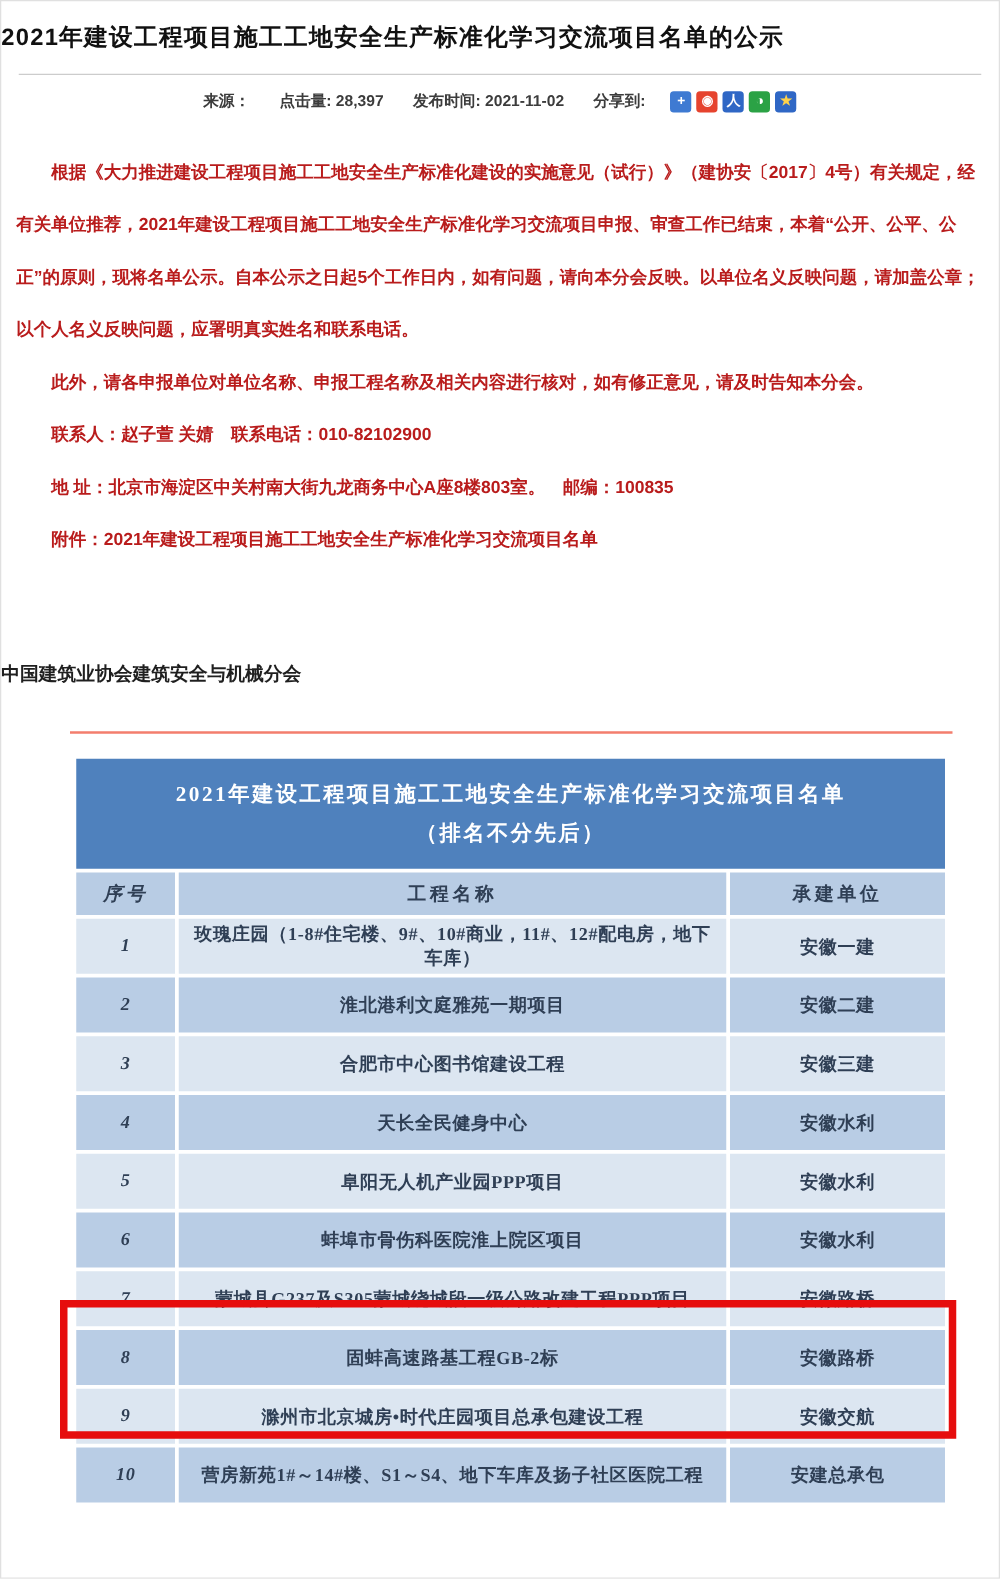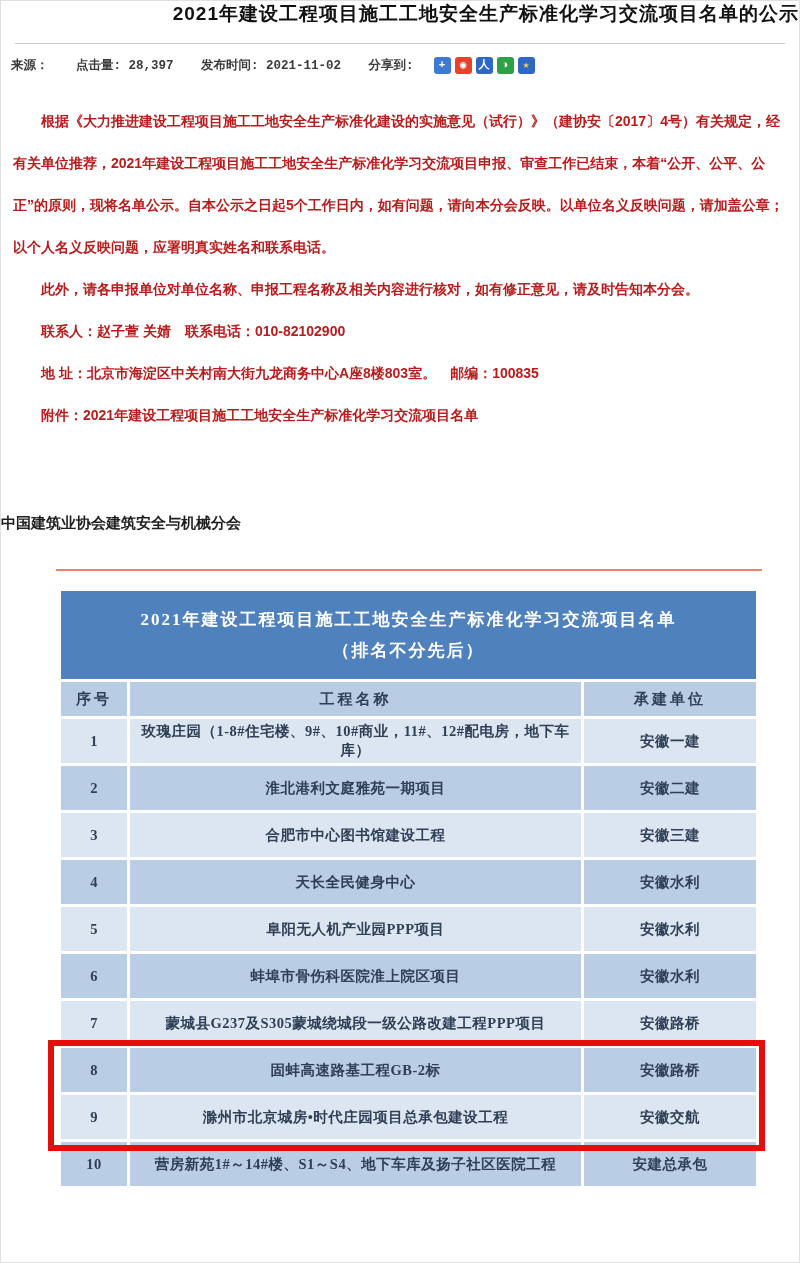--- a/index.html
+++ b/index.html
@@ -12,40 +12,39 @@
     height: 1263px;
     margin: 0 auto;
     background: #ffffff;
     border: 1px solid #e0e0e0;
     overflow: hidden;
     color: #1f1f1f;
   }
 
   
   .doc-title {
-    padding-top: 0;
-    text-align: right;
+    padding-top: 16px;
+    text-align: left;
     font-size: 19px;
     font-weight: bold;
     letter-spacing: 1px;
     color: #111;
   }
   .title-divider {
     margin: 16px 14px 0 14px;
     border: none;
     border-top: 1px solid #cccccc;
     height: 0;
   }
   .meta-line {
     margin-top: 13px;
-    text-align: left;
+    text-align: center;
     font-size: 12.5px;
     font-weight: bold;
     color: #3c3c3c;
-    font-family: Liberation Mono, monospace;
   }
   .meta-line > span { margin: 0 10px; }
   .share-icons { display: inline-flex; gap: 4px; vertical-align: middle; }
   .share-icon {
     display: inline-flex;
     align-items: center;
     justify-content: center;
     width: 17px; height: 17px;
     border-radius: 3px;
     font-size: 11px;
@@ -106,21 +105,21 @@
   .project-table td {
     text-align: center;
     font-size: 14.5px;
     font-weight: bold;
     height: 44px;
     padding: 2px 6px;
     letter-spacing: 0.5px;
   }
   .project-table tr.row-light td { background: #dce6f1; }
   .project-table tr.row-dark  td { background: #b9cde5; }
-  .col-seq  { width: 66px; }
+  .col-seq  { width: 79px; font-style: italic; }
   .col-unit { width: 172px; letter-spacing: 2px; }
 
   
   #highlight-box {
     position: absolute;
     border: 6px solid #e60d0d;
     background: transparent;
     pointer-events: none;
     z-index: 5;
   }

